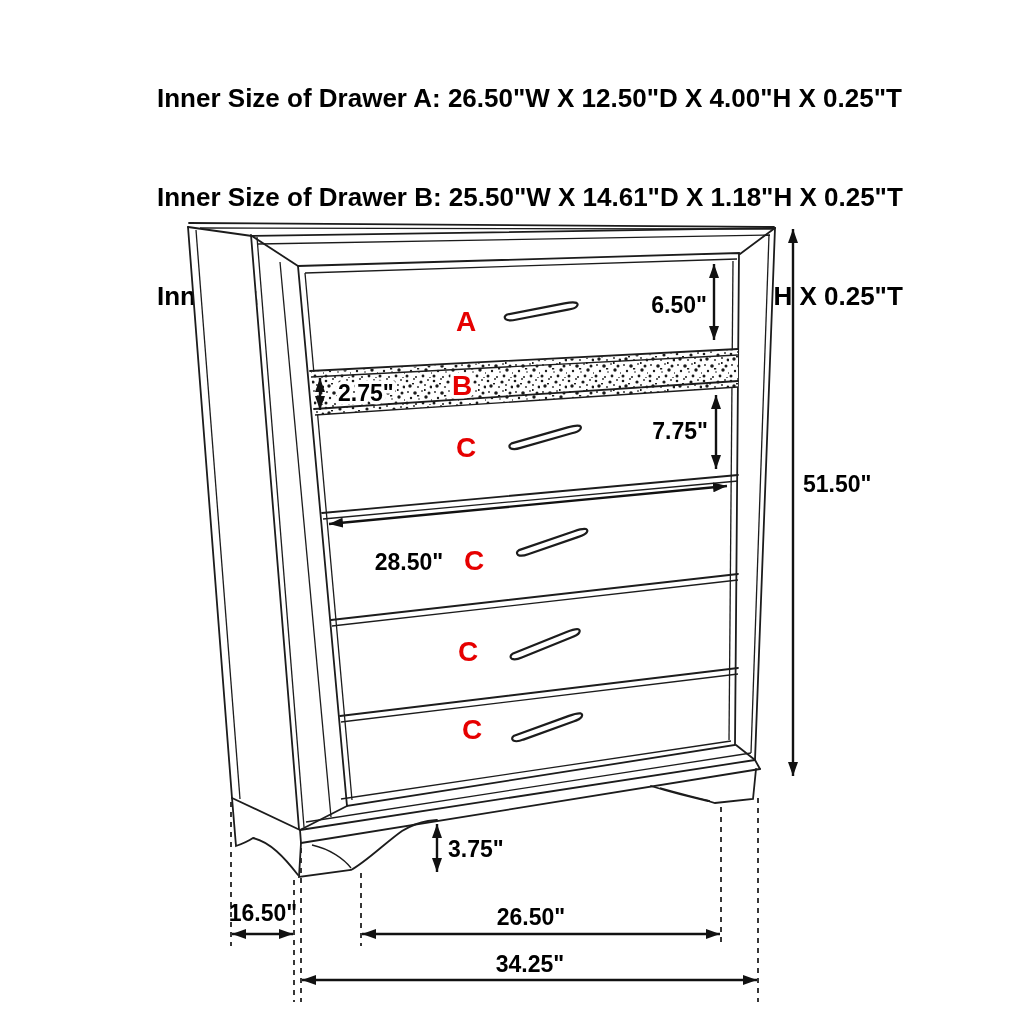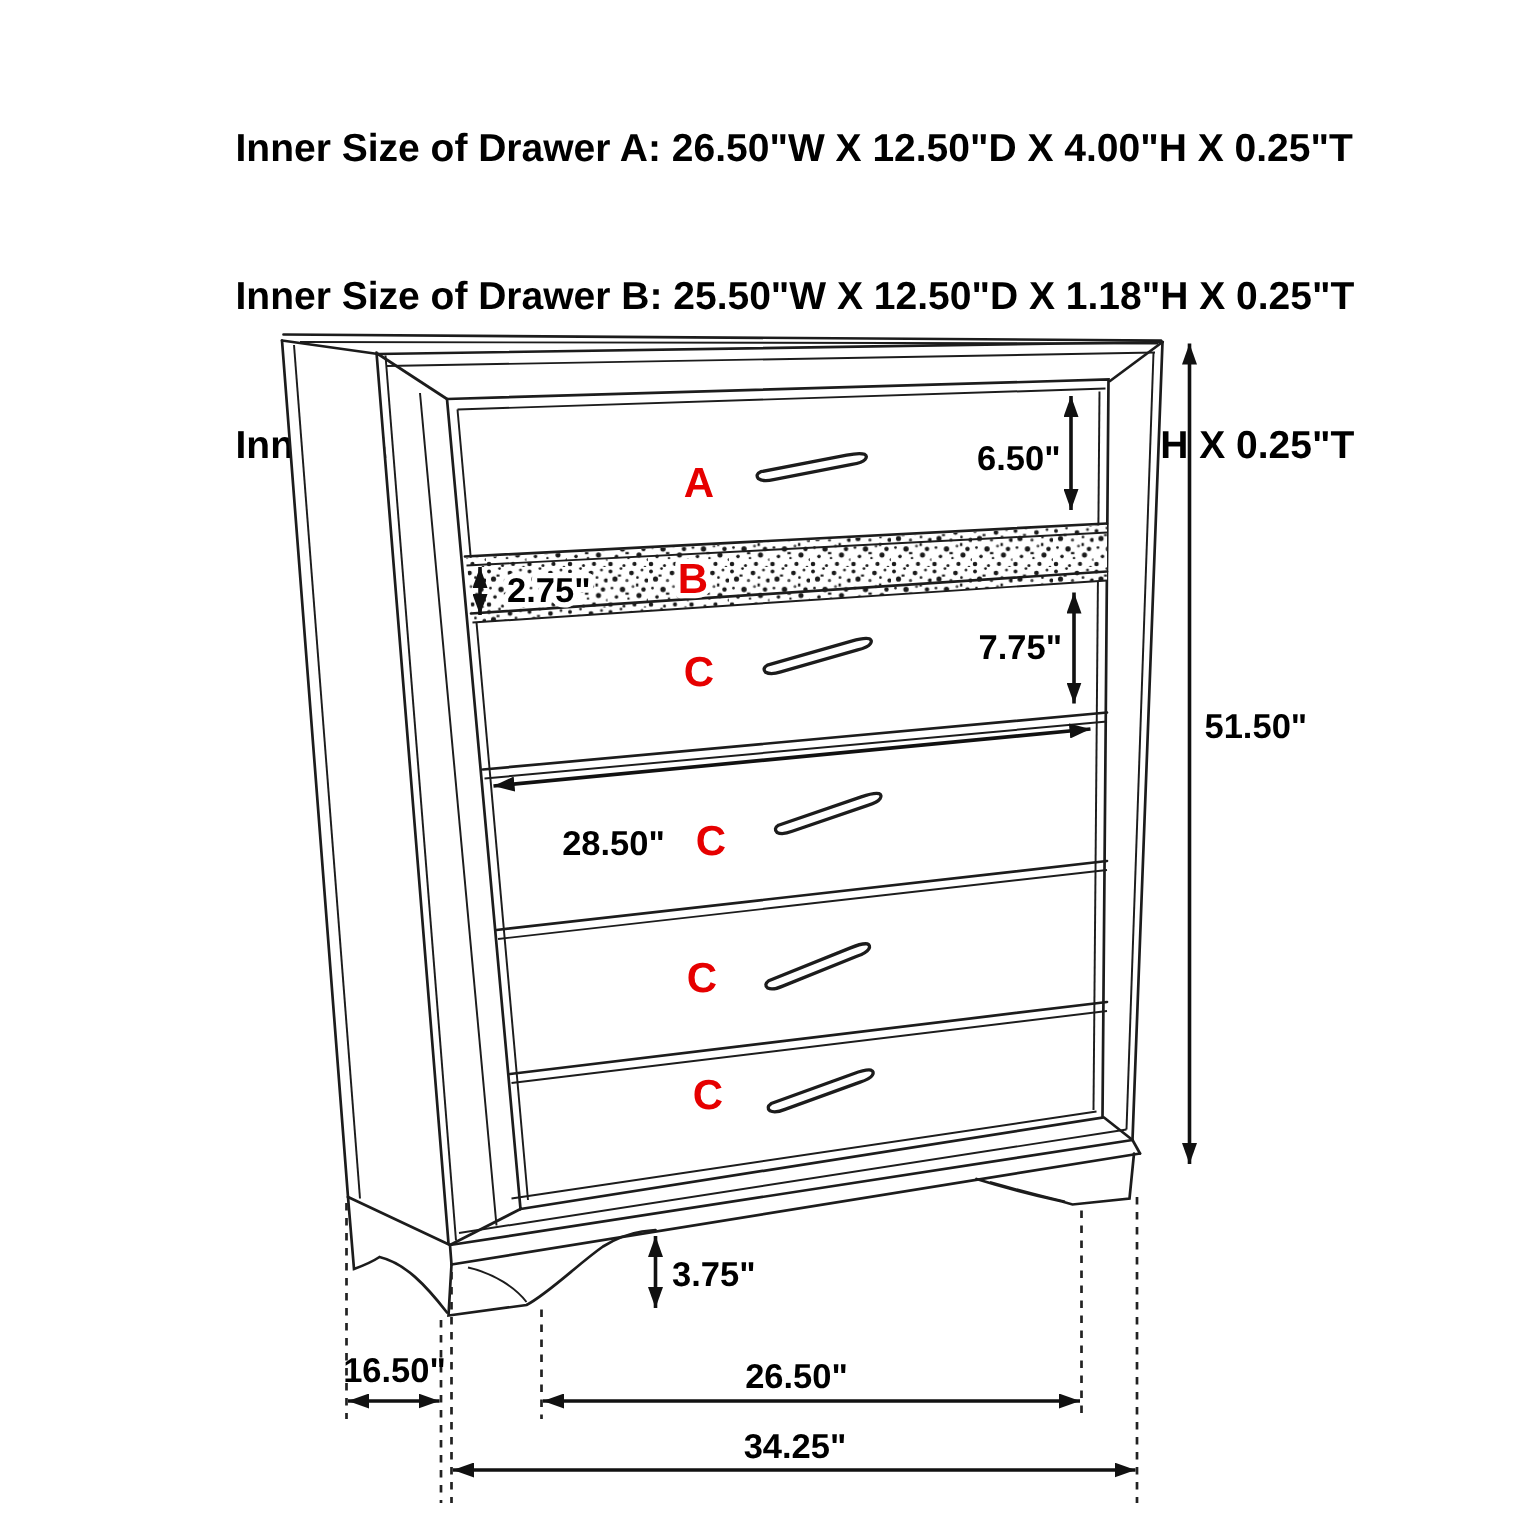--- a/index.html
+++ b/index.html
@@ -18,21 +18,21 @@
   .drawer-letter{font-size:28px;font-weight:bold;fill:#e60000;}
   .handle{fill:#ffffff;stroke:#1c1c1c;stroke-width:2.2;stroke-linejoin:round;}
 </style>
 </head>
 <body>
 
 <div id="stage">
 
   <div id="spec-header">
     <div>Inner Size of Drawer A: 26.50"W X 12.50"D X 4.00"H X 0.25"T</div>
-    <div>Inner Size of Drawer B: 25.50"W X 12.50"D X 1.18"H X 0.25"T</div>
+    <div>Inner Size of Drawer B: 25.50"W X 14.61"D X 1.18"H X 0.25"T</div>
     <div>Inner Size of Drawer C: 26.50"W X 12.50"D X 5.00"H X 0.25"T</div>
   </div>
 
   <svg id="diagram-svg" width="1024" height="1024" viewBox="0 0 1024 1024">
     <defs>
       <marker id="ah" markerWidth="14" markerHeight="10" refX="14" refY="5" orient="auto-start-reverse" markerUnits="userSpaceOnUse">
         <path d="M0,0 L14,5 L0,10 Z" fill="#111"></path>
       </marker>
       <pattern id="speck" width="27" height="27" patternUnits="userSpaceOnUse">
         <circle cx="2" cy="3" r="1.3" fill="#1a1a1a"></circle>

